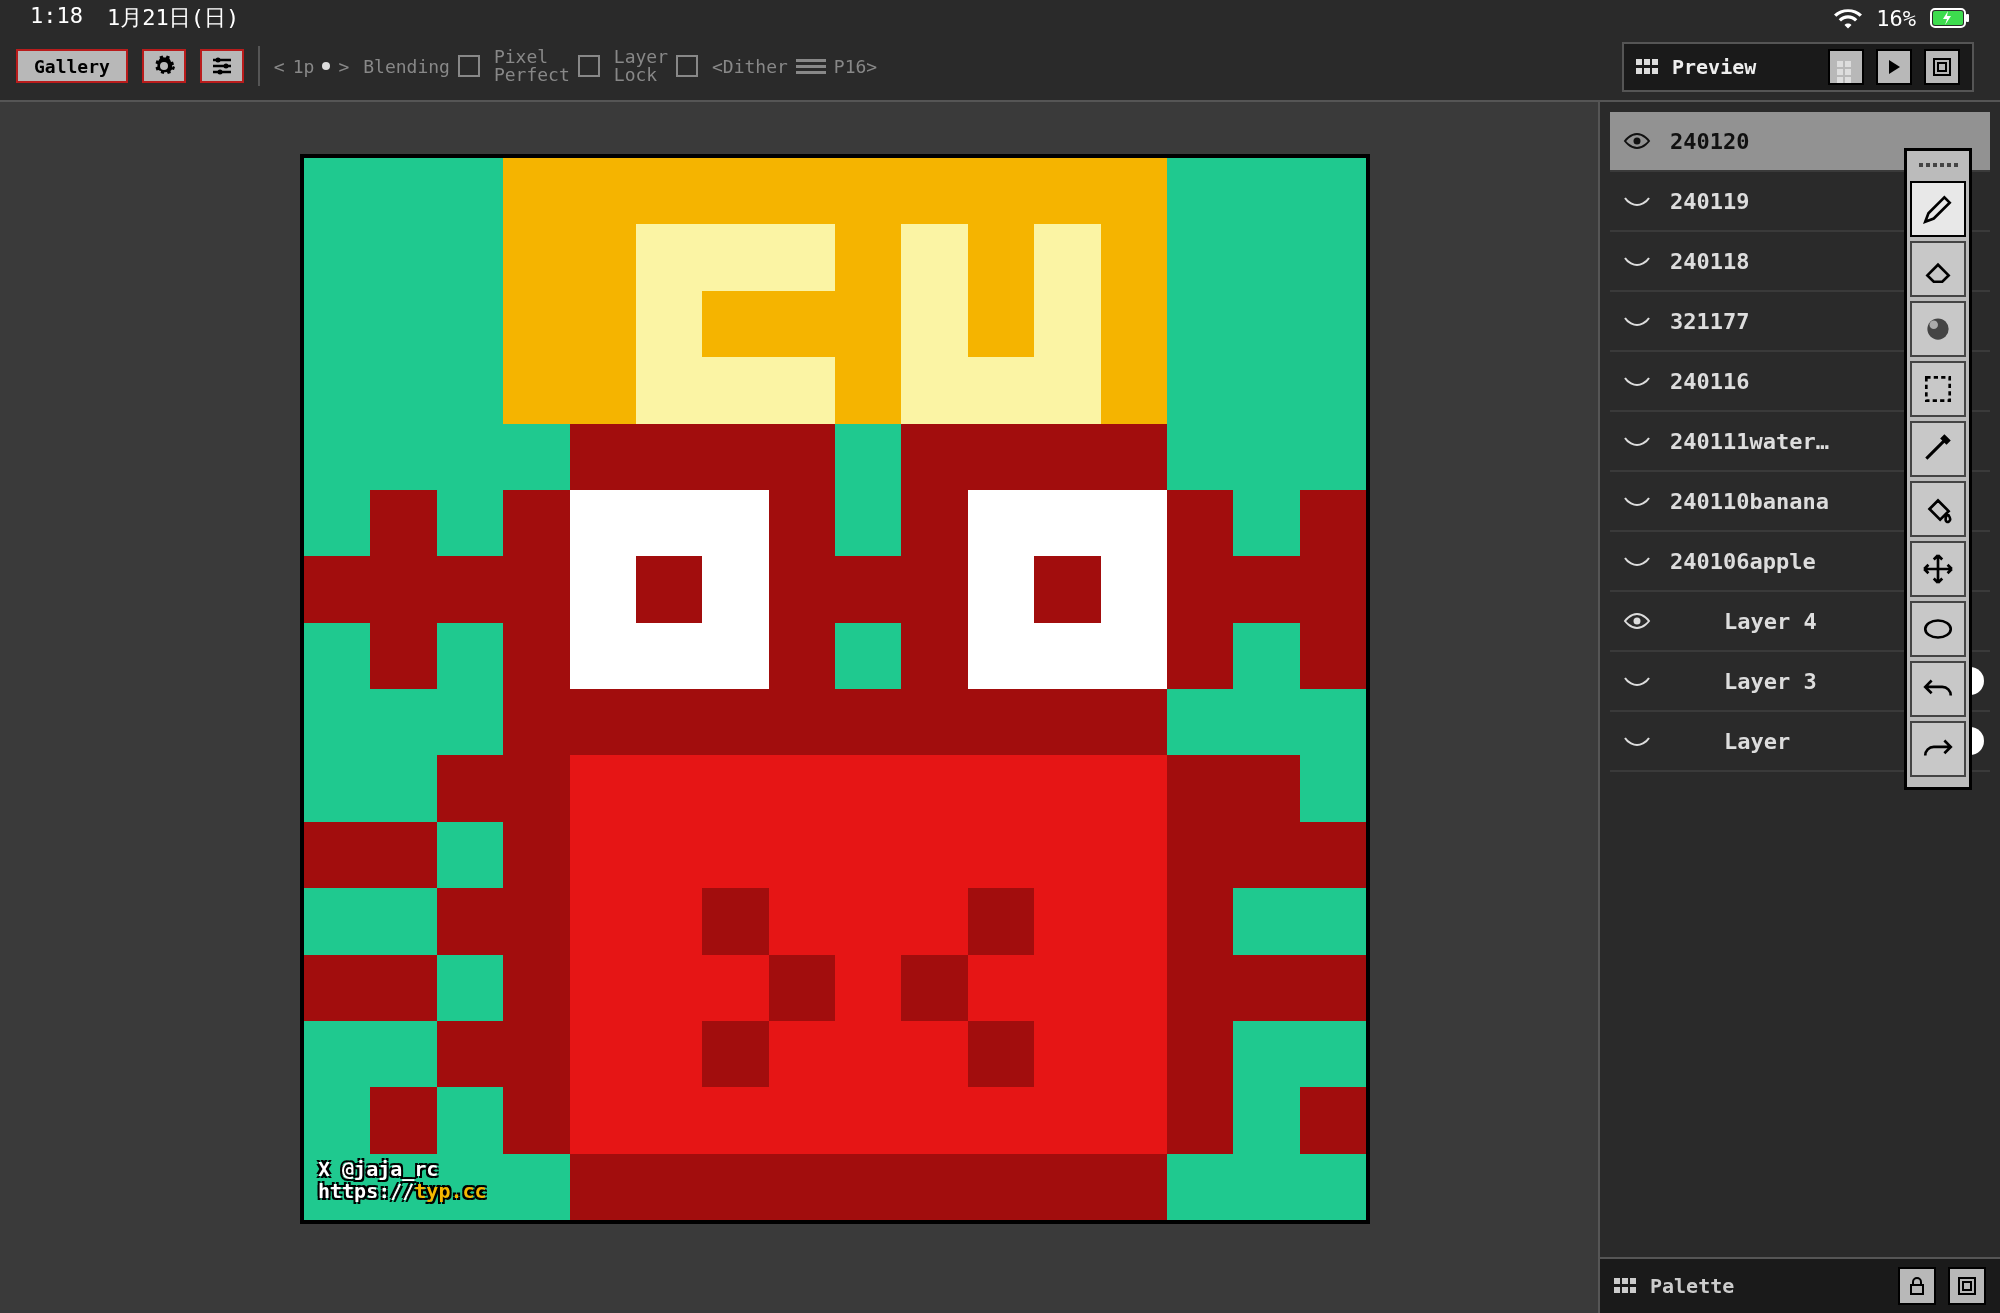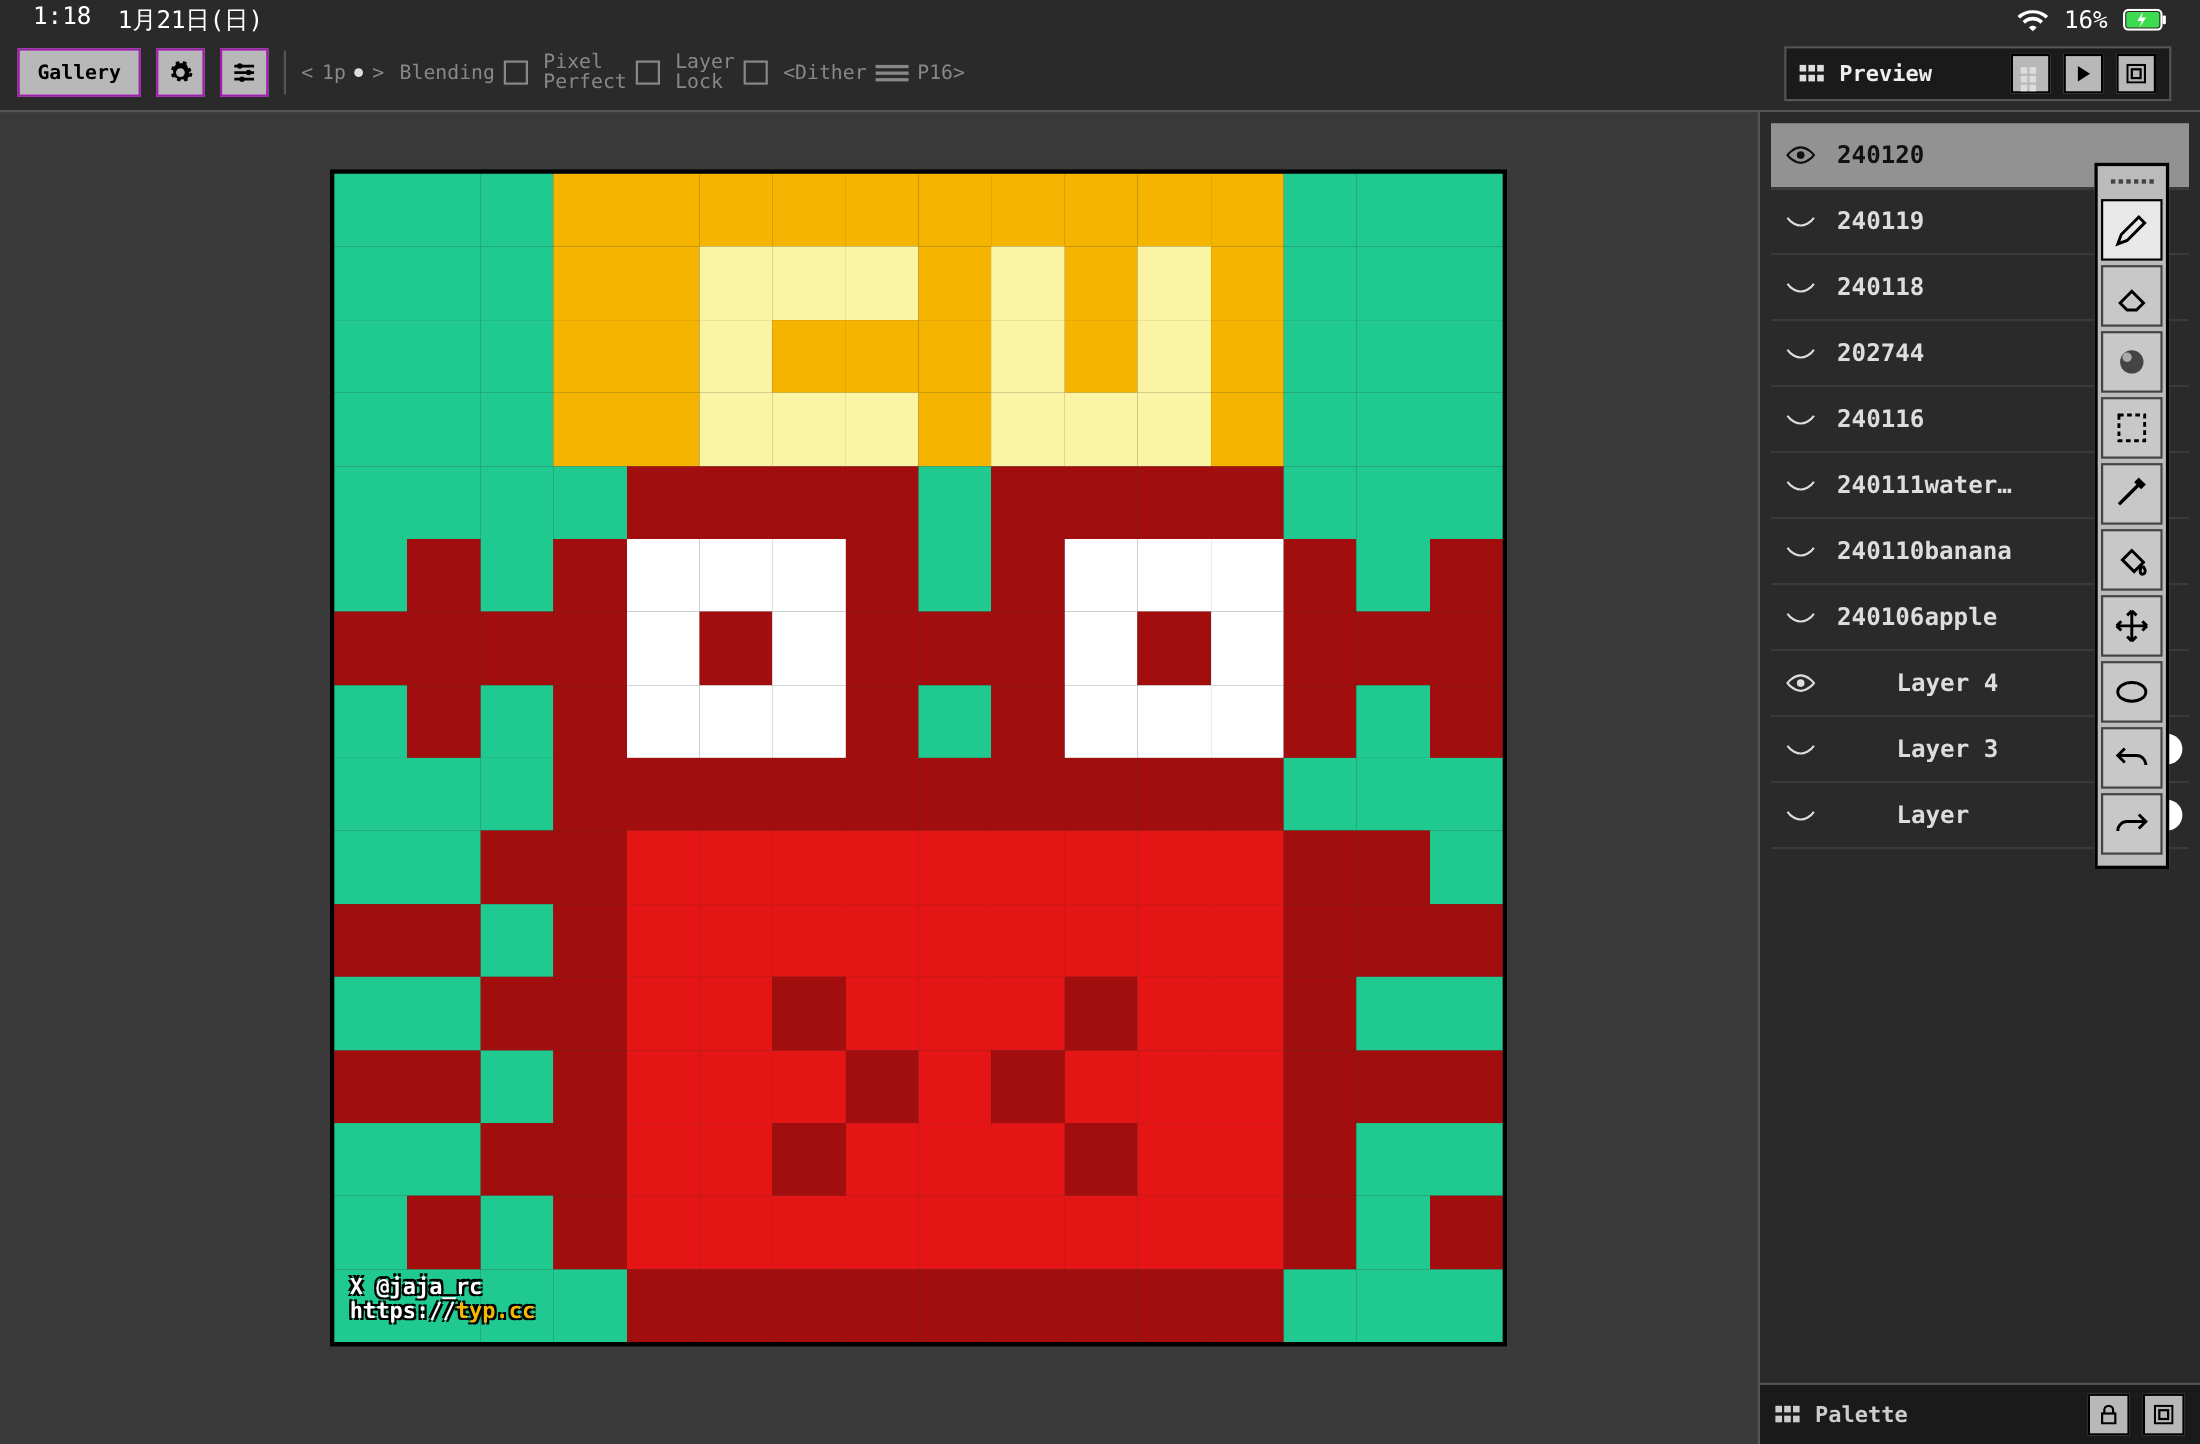--- a/index.html
+++ b/index.html
@@ -8,21 +8,21 @@
 
   
   .status-bar { height: 36px; display: flex; justify-content: space-between; align-items: center; padding: 0 30px; font-size: 22px; color: #fff; }
   .status-left { display: flex; gap: 24px; font-weight: 500; }
   .status-right { display: flex; align-items: center; gap: 14px; font-weight: 500; }
   .wifi-icon, .battery-icon { display: inline-block; }
   .wifi-icon svg, .battery-icon svg { display: block; }
 
   
   .toolbar { height: 60px; display: flex; align-items: center; gap: 14px; padding: 0 16px; background: #2a2a2a; }
-  .btn { background: #b8b8b8; border: 2px solid #a21caf; color: #000; height: 44px; display: flex; align-items: center; justify-content: center; padding: 0 16px; font-family: inherit; font-size: 18px; font-weight: bold; cursor: pointer; }
+  .btn { background: #b8b8b8; border: 2px solid #b91c1c; color: #000; height: 34px; display: flex; align-items: center; justify-content: center; padding: 0 16px; font-family: inherit; font-size: 18px; font-weight: bold; cursor: pointer; }
   .btn.square { width: 44px; padding: 0; }
   .toolbar-sep { width: 2px; height: 40px; background: #555; }
   .tool-text { color: #888; font-size: 18px; display: flex; align-items: center; gap: 8px; }
   .small-check { width: 22px; height: 22px; border: 2px solid #888; display: inline-block; }
   .dither-lines { display: inline-flex; flex-direction: column; gap: 3px; }
   .dither-lines span { width: 30px; height: 3px; background: #888; display: block; }
 
   .preview-bar { position: absolute; top: 42px; right: 26px; width: 352px; height: 50px; background: #1a1a1a; border: 2px solid #555; display: flex; align-items: center; padding: 0 12px; gap: 12px; }
   .preview-bar .label { flex: 1; font-size: 20px; color: #eee; font-weight: bold; }
   .preview-bar .grid-icon { display: flex; flex-wrap: wrap; width: 24px; height: 16px; gap: 2px; }
@@ -480,21 +480,21 @@
               </svg>
             </span>
             <span class="name">240118</span>
           </div>
           <div class="layer-row">
             <span class="eye" style="color: rgb(221, 221, 221);">
               <svg viewBox="0 0 30 20" width="30" height="20">
                 <path d="M3 7c3 5 9 7 12 7s9-2 12-7" fill="none" stroke="currentColor" stroke-width="2"></path>
               </svg>
             </span>
-            <span class="name">202744</span>
+            <span class="name">321177</span>
           </div>
           <div class="layer-row">
             <span class="eye" style="color: rgb(221, 221, 221);">
               <svg viewBox="0 0 30 20" width="30" height="20">
                 <path d="M3 7c3 5 9 7 12 7s9-2 12-7" fill="none" stroke="currentColor" stroke-width="2"></path>
               </svg>
             </span>
             <span class="name">240116</span>
           </div>
           <div class="layer-row">

